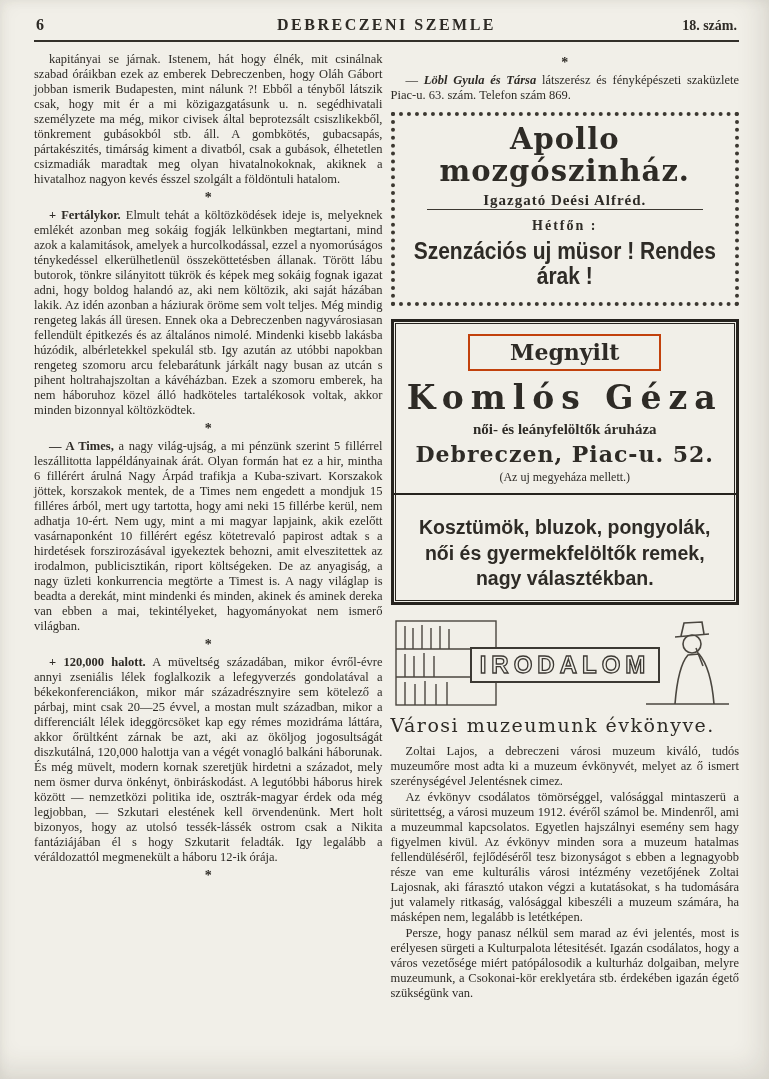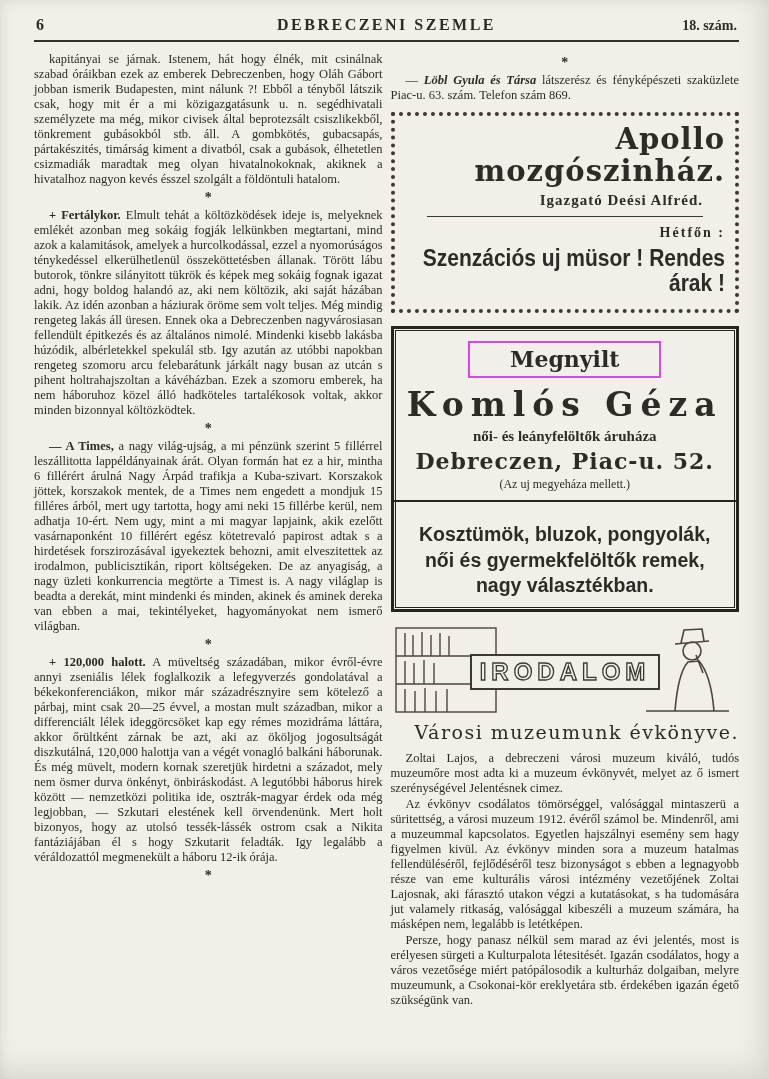--- a/index.html
+++ b/index.html
@@ -19,40 +19,40 @@
   .head-rule { border:none; border-top:2px solid #33302a; margin:0 0 10px; }
   
   .columns { display:flex; gap:8px; }
   .col { flex:1; min-width:0; text-align:justify; font-size:12.5px; line-height:1.2; }
   .col p.body-p { text-indent:15px; margin-bottom:1px; }
   .lead { font-weight:bold; }
   .sep { text-align:center; font-size:14px; line-height:1; margin:4px 0 3px; font-weight:bold; }
   .notice { text-indent:15px; margin-bottom:2px; }
   .notice em { font-weight:bold; }
   
-  .apollo { border:4px dotted #3c3831; padding:8px 10px 10px; text-align:right; margin:9px 0 13px; }
+  .apollo { border:4px dotted #3c3831; padding:8px 10px 10px; text-align:center; margin:9px 0 13px; }
   .apollo-title { font-family:"DejaVu Serif", serif; font-weight:bold; font-size:29px; letter-spacing:1px; line-height:1.1; }
-  .apollo-sub { font-size:15px; font-weight:bold; letter-spacing:1px; padding-bottom:7px; border-bottom:1.5px solid #3c3831; margin:3px 22px 8px; }
+  .apollo-sub { font-size:15px; font-weight:bold; letter-spacing:1px; border-bottom:1.5px solid #3c3831; margin:3px 22px 8px; }
   .apollo-day { font-size:14px; font-weight:bold; letter-spacing:2px; margin-bottom:5px; }
   .apollo-line1 { font-family:"Liberation Sans", sans-serif; font-weight:bold; font-size:21px; line-height:1.1; margin-bottom:6px; transform:scaleY(1.12); }
   .apollo-line2 { font-family:"Liberation Sans", sans-serif; font-weight:bold; font-size:14.5px; }
   
   .komlos { border:3px solid #26231e; box-shadow:0 0 0 1px #f1efe8 inset, 0 0 0 2px #26231e inset; text-align:center; padding:12px 10px 0; margin-bottom:11px; }
-  .megnyilt { display:inline-block; border:2px solid #d946ef; padding:3px 40px 4px; font-size:22px; font-weight:bold; font-family:"DejaVu Serif", serif; margin-bottom:9px; }
+  .megnyilt { display:inline-block; border:2px solid #c2410c; padding:3px 40px 4px; font-size:22px; font-weight:bold; font-family:"DejaVu Serif", serif; margin-bottom:9px; }
   .komlos-name { font-family:"DejaVu Serif", serif; font-weight:bold; font-size:33px; letter-spacing:7px; line-height:1.1; white-space:nowrap; }
   .komlos-l1 { font-size:15px; font-weight:bold; margin:4px 0 3px; }
   .komlos-l2 { font-family:"DejaVu Serif", serif; font-size:22px; font-weight:bold; letter-spacing:1px; }
   .komlos-l3 { font-size:12px; margin:2px 0 9px; }
   .komlos-divider { border:none; border-top:2px solid #26231e; margin:0 -10px; }
   .komlos-l4 { font-family:"Liberation Sans", sans-serif; font-weight:bold; font-size:19.5px; line-height:1.3; padding:20px 4px 11px; }
   
   .irodalom { margin:2px 0 4px; }
   .irodalom svg { display:block; }
   
-  .art-heading { font-family:"DejaVu Serif", serif; font-weight:normal; font-size:19px; letter-spacing:1.5px; text-align:right; margin:4px 0 7px; }
+  .art-heading { font-family:"DejaVu Serif", serif; font-weight:normal; font-size:19px; letter-spacing:1.5px; text-align:left; margin:4px 0 7px; }
   .art-p { text-indent:15px; margin-bottom:1px; }
 </style>
 </head>
 <body>
 
 <div class="page">
 
   <header class="masthead">
     <span class="pg">6</span>
     <span class="title">DEBRECZENI SZEMLE</span>

